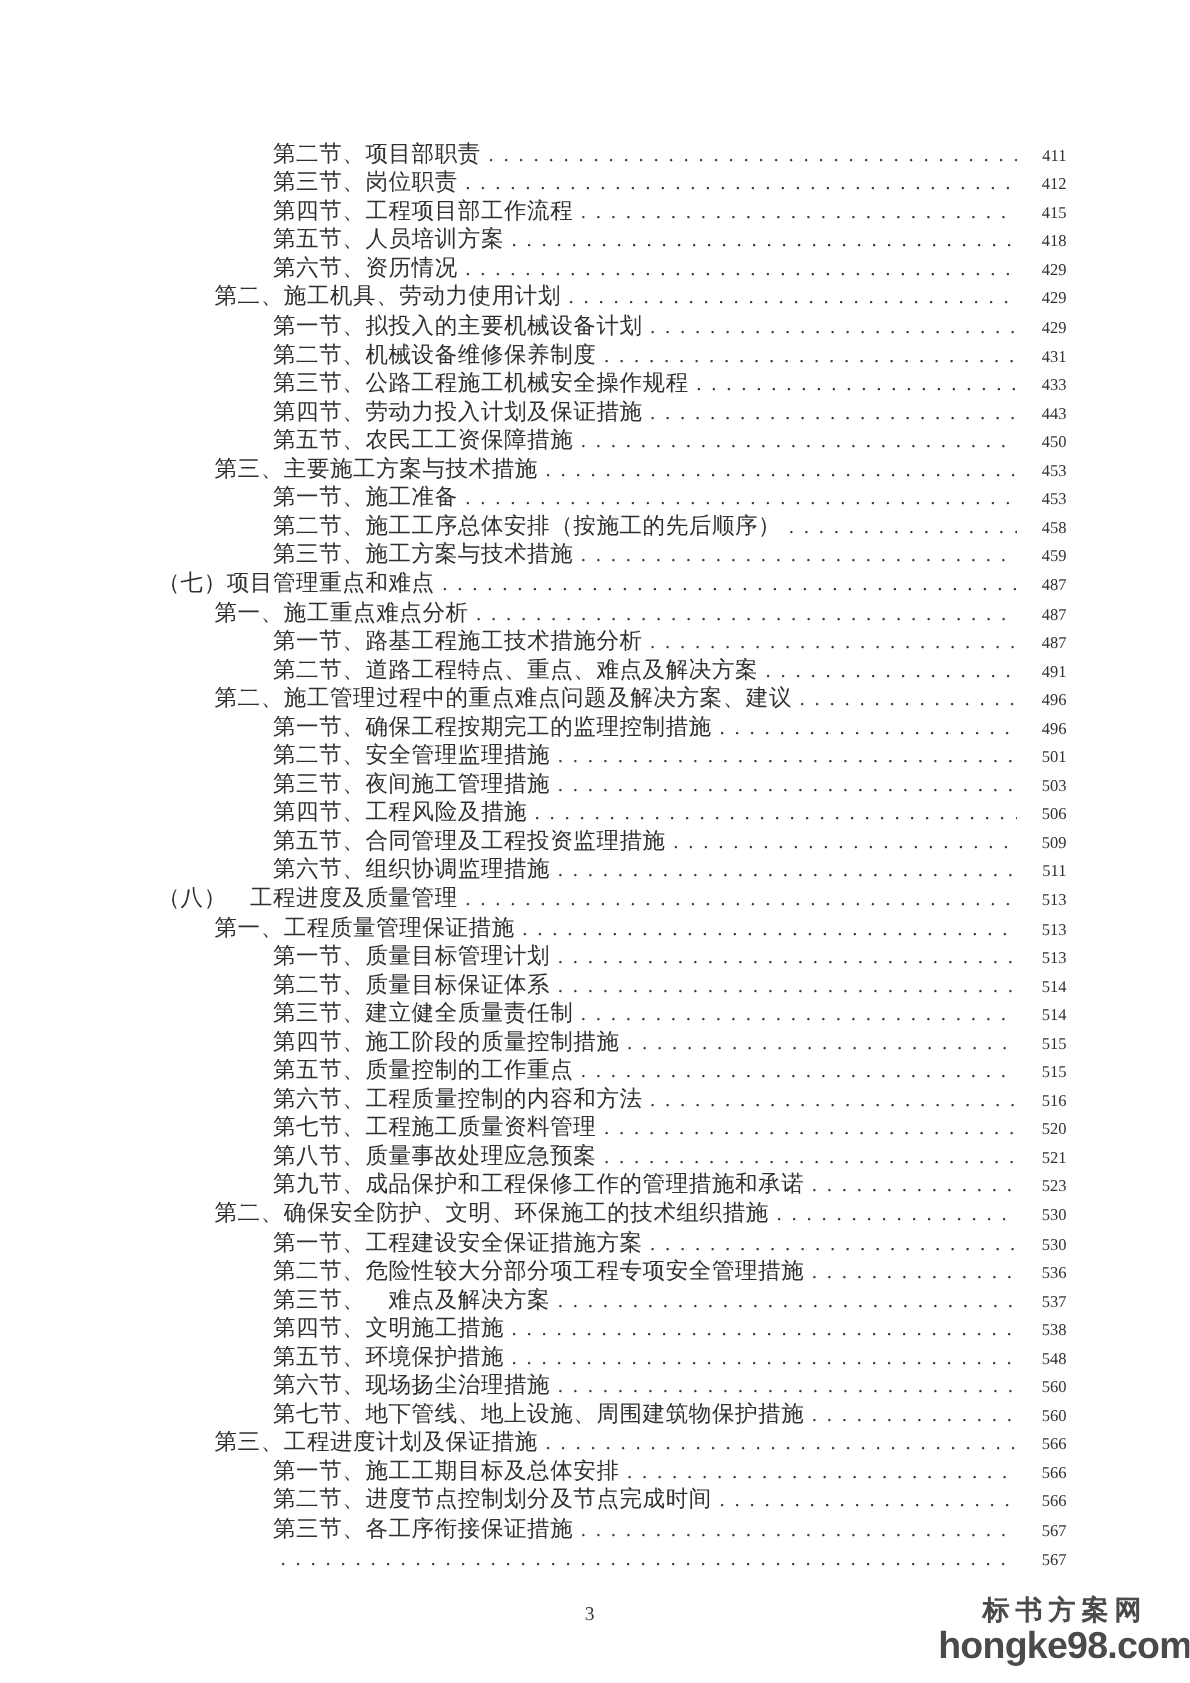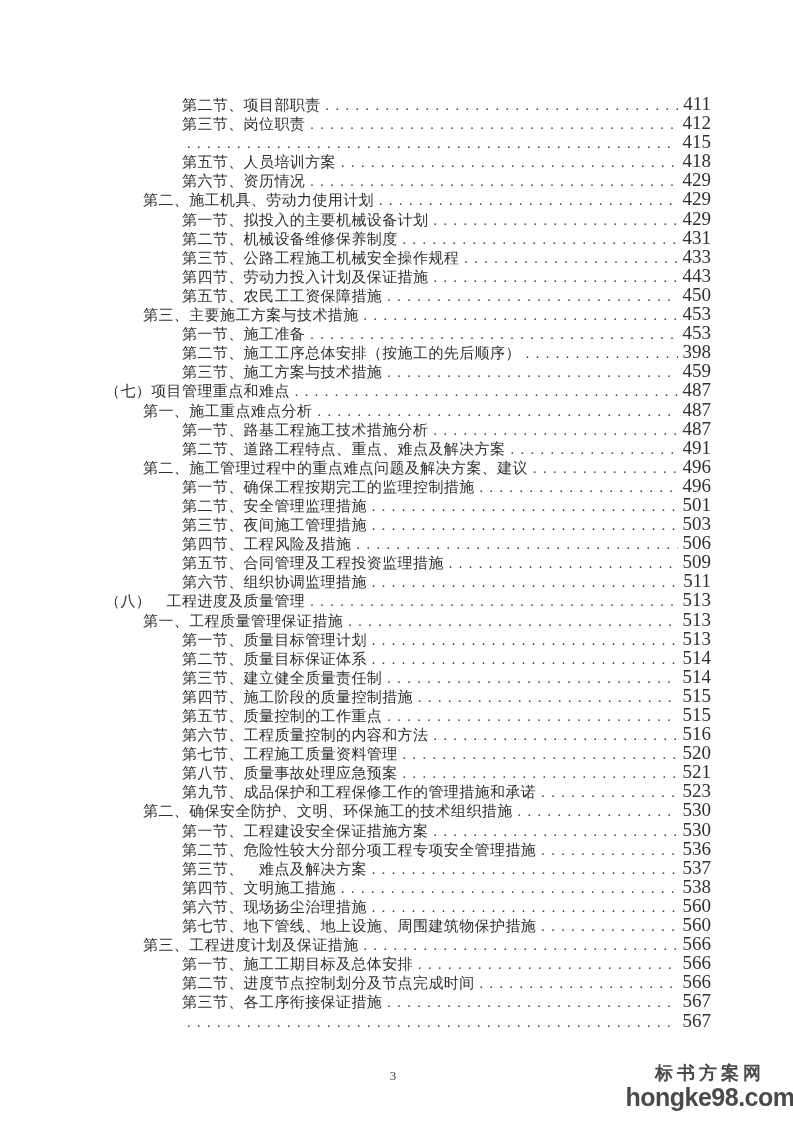--- a/index.html
+++ b/index.html
@@ -45,21 +45,21 @@
   }
   .leader::after {
     content: ". . . . . . . . . . . . . . . . . . . . . . . . . . . . . . . . . . . . . . . . . . . . . . . . . . . . . . . . . . . . . . . . . . . . . .";
     letter-spacing: 1.5px;
     font-size: 14px;
   }
   .toc-page {
     flex: 0 0 auto;
     min-width: 30px;
     text-align: right;
-    font-size: 19px;
+    font-size: 11px;
   }
   .page-number {
     position: absolute;
     left: 0;
     top: 1068px;
     width: 786px;
     text-align: center;
     font-size: 13px;
     color: #3a3a3a;
   }
@@ -93,20 +93,21 @@
         <span class="toc-title">第二节、项目部职责</span>
         <span class="leader"></span>
         <span class="toc-page">411</span>
       </div>
       <div class="toc-row level-2">
         <span class="toc-title">第三节、岗位职责</span>
         <span class="leader"></span>
         <span class="toc-page">412</span>
       </div>
       <div class="toc-row level-2">
+        <span class="toc-title">第四节、工程项目部工作流程</span>
         <span class="leader"></span>
         <span class="toc-page">415</span>
       </div>
       <div class="toc-row level-2">
         <span class="toc-title">第五节、人员培训方案</span>
         <span class="leader"></span>
         <span class="toc-page">418</span>
       </div>
       <div class="toc-row level-2">
         <span class="toc-title">第六节、资历情况</span>
@@ -149,21 +150,21 @@
         <span class="toc-page">453</span>
       </div>
       <div class="toc-row level-2">
         <span class="toc-title">第一节、施工准备</span>
         <span class="leader"></span>
         <span class="toc-page">453</span>
       </div>
       <div class="toc-row level-2">
         <span class="toc-title">第二节、施工工序总体安排（按施工的先后顺序）</span>
         <span class="leader"></span>
-        <span class="toc-page">398</span>
+        <span class="toc-page">458</span>
       </div>
       <div class="toc-row level-2">
         <span class="toc-title">第三节、施工方案与技术措施</span>
         <span class="leader"></span>
         <span class="toc-page">459</span>
       </div>
       <div class="toc-row level-0">
         <span class="toc-title">（七）项目管理重点和难点</span>
         <span class="leader"></span>
         <span class="toc-page">487</span>
@@ -290,20 +291,25 @@
       </div>
       <div class="toc-row level-2">
         <span class="toc-title">第三节、　难点及解决方案</span>
         <span class="leader"></span>
         <span class="toc-page">537</span>
       </div>
       <div class="toc-row level-2">
         <span class="toc-title">第四节、文明施工措施</span>
         <span class="leader"></span>
         <span class="toc-page">538</span>
+      </div>
+      <div class="toc-row level-2">
+        <span class="toc-title">第五节、环境保护措施</span>
+        <span class="leader"></span>
+        <span class="toc-page">548</span>
       </div>
       <div class="toc-row level-2">
         <span class="toc-title">第六节、现场扬尘治理措施</span>
         <span class="leader"></span>
         <span class="toc-page">560</span>
       </div>
       <div class="toc-row level-2">
         <span class="toc-title">第七节、地下管线、地上设施、周围建筑物保护措施</span>
         <span class="leader"></span>
         <span class="toc-page">560</span>

